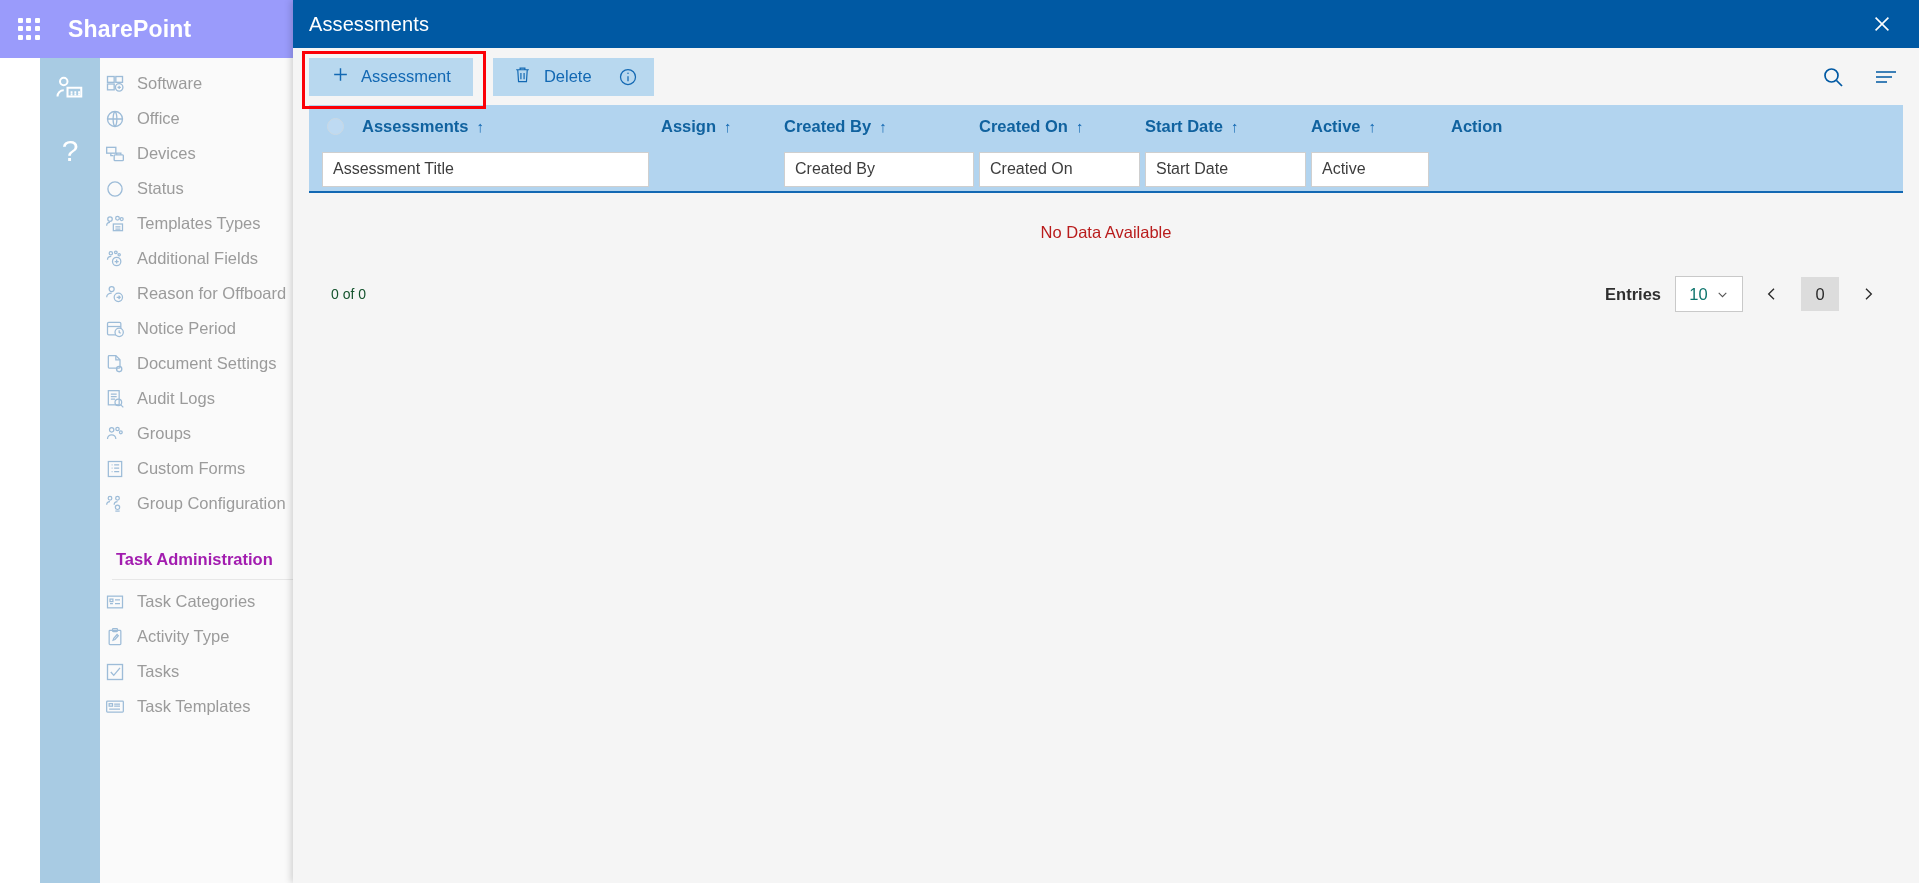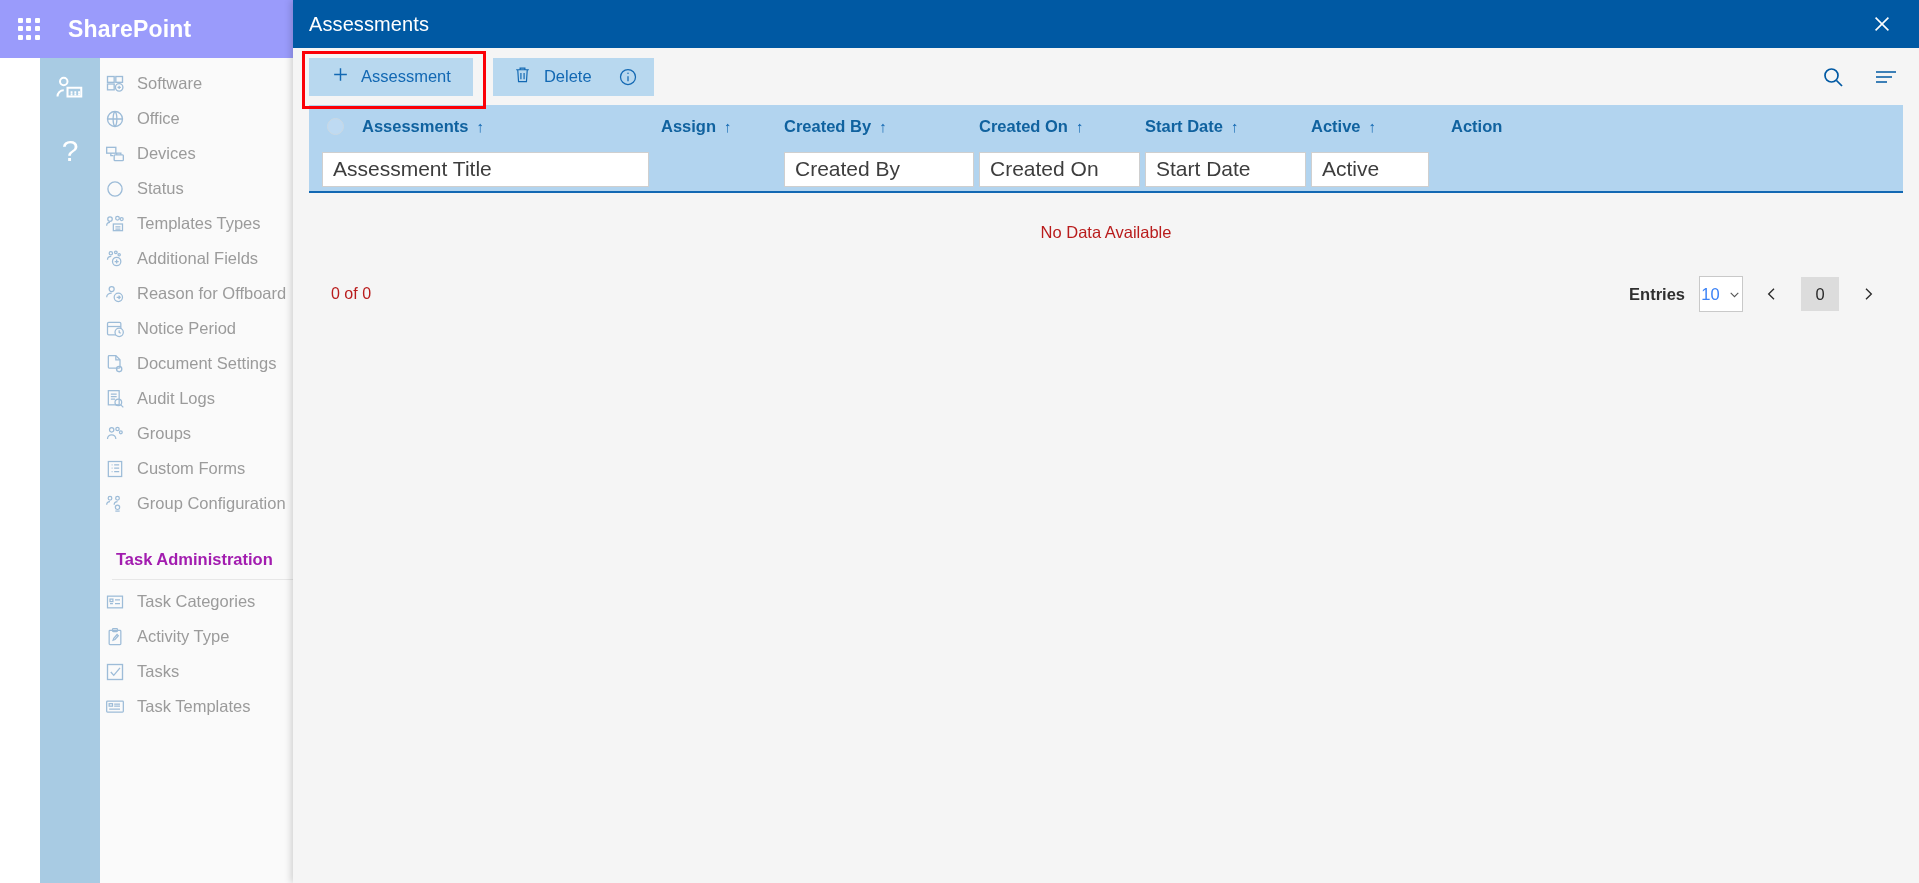--- a/index.html
+++ b/index.html
@@ -220,21 +220,21 @@
     display: flex;
     align-items: center;
     height: 46px;
     border-bottom: 2px solid #1268b3;
   }
   .fcell { display: flex; align-items: center; }
   .filter-input {
     height: 35px;
     border: 1px solid #cfcfcf;
     background: #ffffff;
-    font-size: 21px;
+    font-size: 16px;
     color: #3d3d3d;
     padding: 0 10px;
     font-family: "Liberation Sans", sans-serif;
     outline: none;
   }
   .filter-input::placeholder { color: #3d3d3d; opacity: 1; }
 
   #grid-empty {
     height: 78px;
     display: flex;
@@ -244,36 +244,36 @@
     font-size: 16.5px;
     background: #f5f5f5;
   }
   #grid-footer {
     display: flex;
     align-items: center;
     height: 46px;
     padding: 0 20px 0 22px;
     background: #f5f5f5;
   }
-  #count-label { color: #b91c1c; font-size: 16px; }
+  #count-label { color: #14532d; font-size: 14px; }
   .footer-right {
     margin-left: auto;
     display: flex;
     align-items: center;
     gap: 14px;
   }
   #entries-label { color: #2f2f2f; font-size: 16.5px; font-weight: bold; }
   #entries-select {
-    width: 44px; height: 36px;
+    width: 68px; height: 36px;
     border: 1px solid #c9c9c9;
     background: #ffffff;
     display: flex; align-items: center; justify-content: center;
     gap: 8px;
     font-size: 16.5px;
-    color: #3b82f6;
+    color: #0f766e;
     cursor: pointer;
   }
   .pager-btn {
     width: 30px; height: 34px;
     display: flex; align-items: center; justify-content: center;
     color: #2a2a2a;
     font-size: 20px;
     cursor: pointer;
     background: transparent;
     border: none;

